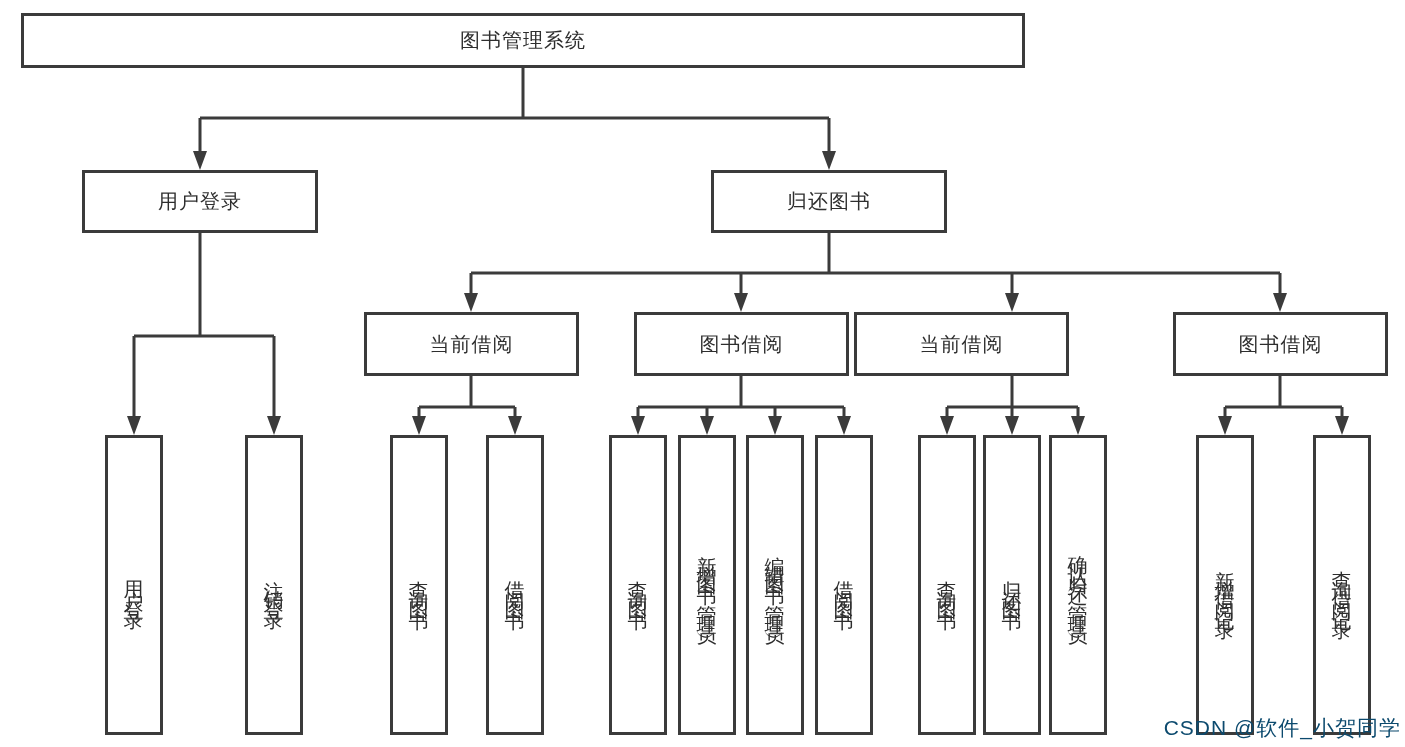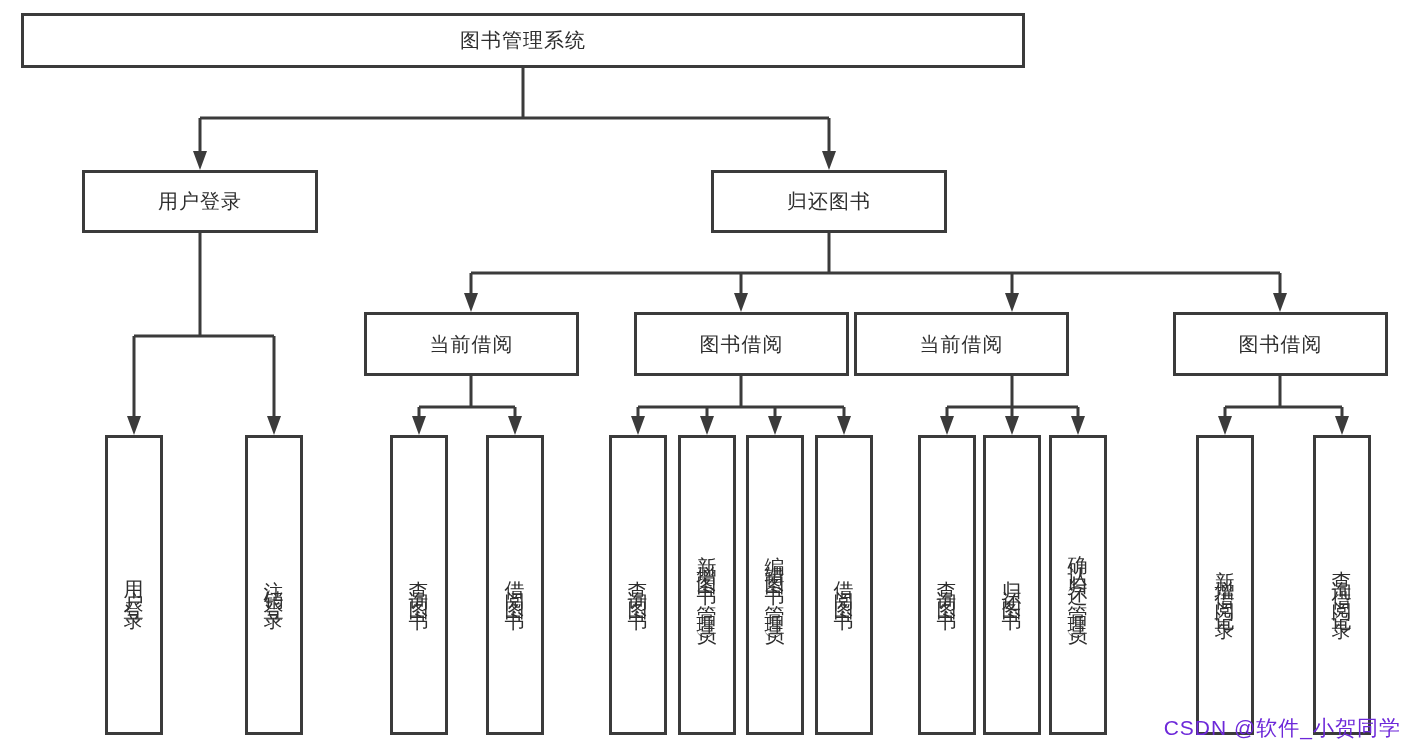--- a/index.html
+++ b/index.html
@@ -13,21 +13,21 @@
     border:3px solid #3b3b3b;display:flex;align-items:center;justify-content:center;
     color:#2e2e2e;font-size:20px;text-align:center;
   }
   .h{letter-spacing:1px;}
   .v{
     writing-mode:vertical-rl;text-orientation:mixed;
     letter-spacing:10px;line-height:1;
   }
   .watermark{
     position:absolute;right:4px;bottom:5px;
-    color:#6d28d9;font-size:21px;letter-spacing:1px;white-space:nowrap;
+    color:#0c4a6e;font-size:21px;letter-spacing:1px;white-space:nowrap;
   }
 </style>
 </head>
 <body>
 
 <div class="canvas">
 
   <svg class="wires" viewBox="0 0 1405 747" xmlns="http://www.w3.org/2000/svg">
     <path fill="none" stroke="#3b3b3b" stroke-width="3" d="M523 67 V118 M200 118 H829 M200 118 V155 M829 118 V155
              M200 232 V336 M134 336 H274 M134 336 V420 M274 336 V420

